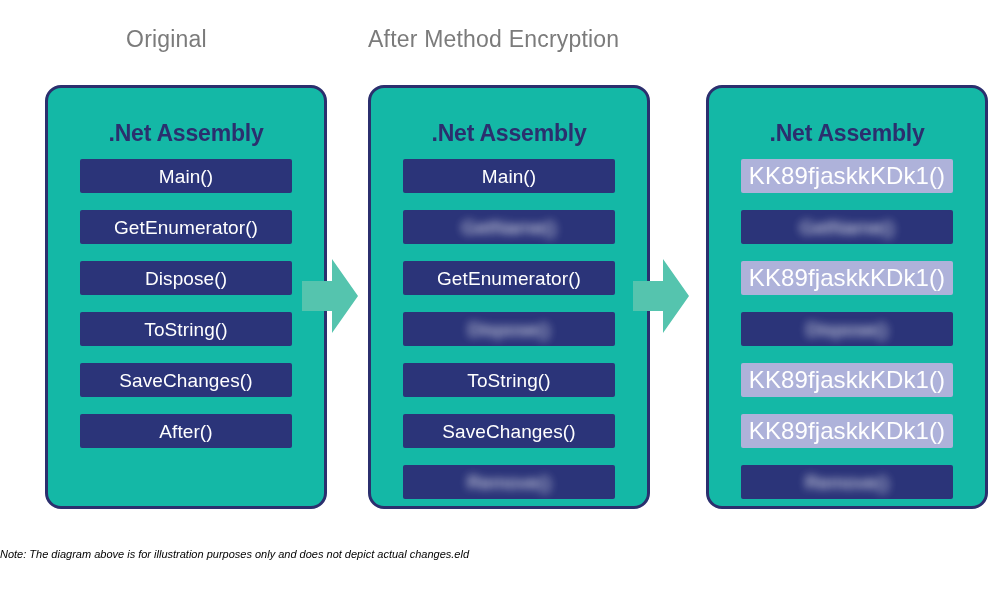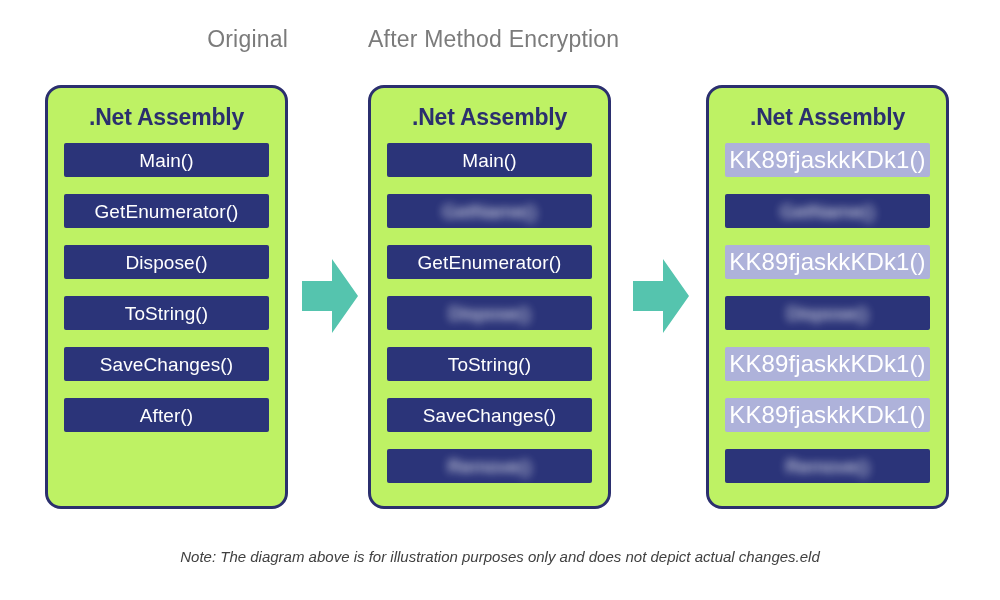--- a/index.html
+++ b/index.html
@@ -25,35 +25,35 @@
   }
   .heading {
     position: absolute;
     text-align: center;
     font-size: 23px;
     color: #7b7b7b;
     font-weight: 400;
     letter-spacing: 0.2px;
     white-space: nowrap;
   }
-  .heading.h1 { left: 45px;  width: 243px; text-align: right; }
+  .heading.h1 { left: 45px;  width: 243px; }
   .heading.h2 { left: 368px; width: 245px; }
   .heading.h3 { left: 706px; width: 245px; }
 
   
   .card {
     position: absolute;
     top: 85px;
-    width: 243px;
+    width: 282px;
     height: 424px;
     box-sizing: border-box;
-    background: #bef264;
+    background: #14b8a6;
     border: 3px solid #2b2f6e;
     border-radius: 16px;
-    padding: 0;
+    padding: 16px;
   }
   .card.c1 { left: 45px; }
   .card.c2 { left: 368px; }
   .card.c3 { left: 706px; }
 
   .card-title {
     text-align: center;
     font-size: 23px;
     font-weight: bold;
     color: #2b2f6e;
@@ -106,24 +106,23 @@
   .arrow.a1 { left: 302px; }
   .arrow.a2 { left: 633px; }
   .arrow svg { display: block; width: 100%; height: 100%; }
 
   
   .note {
     position: absolute;
     left: 0;
     top: 548px;
     width: 1000px;
-    text-align: center;
-    font-size: 15px;
+    font-size: 11px;
     font-style: italic;
-    color: #404040;
+    color: #000000;
     white-space: nowrap;
   }
 </style>
 </head>
 <body>
 
 <div class="headings">
   <div class="heading h1">Original</div>
   <div class="heading h2">After Method Encryption</div>
 </div>

